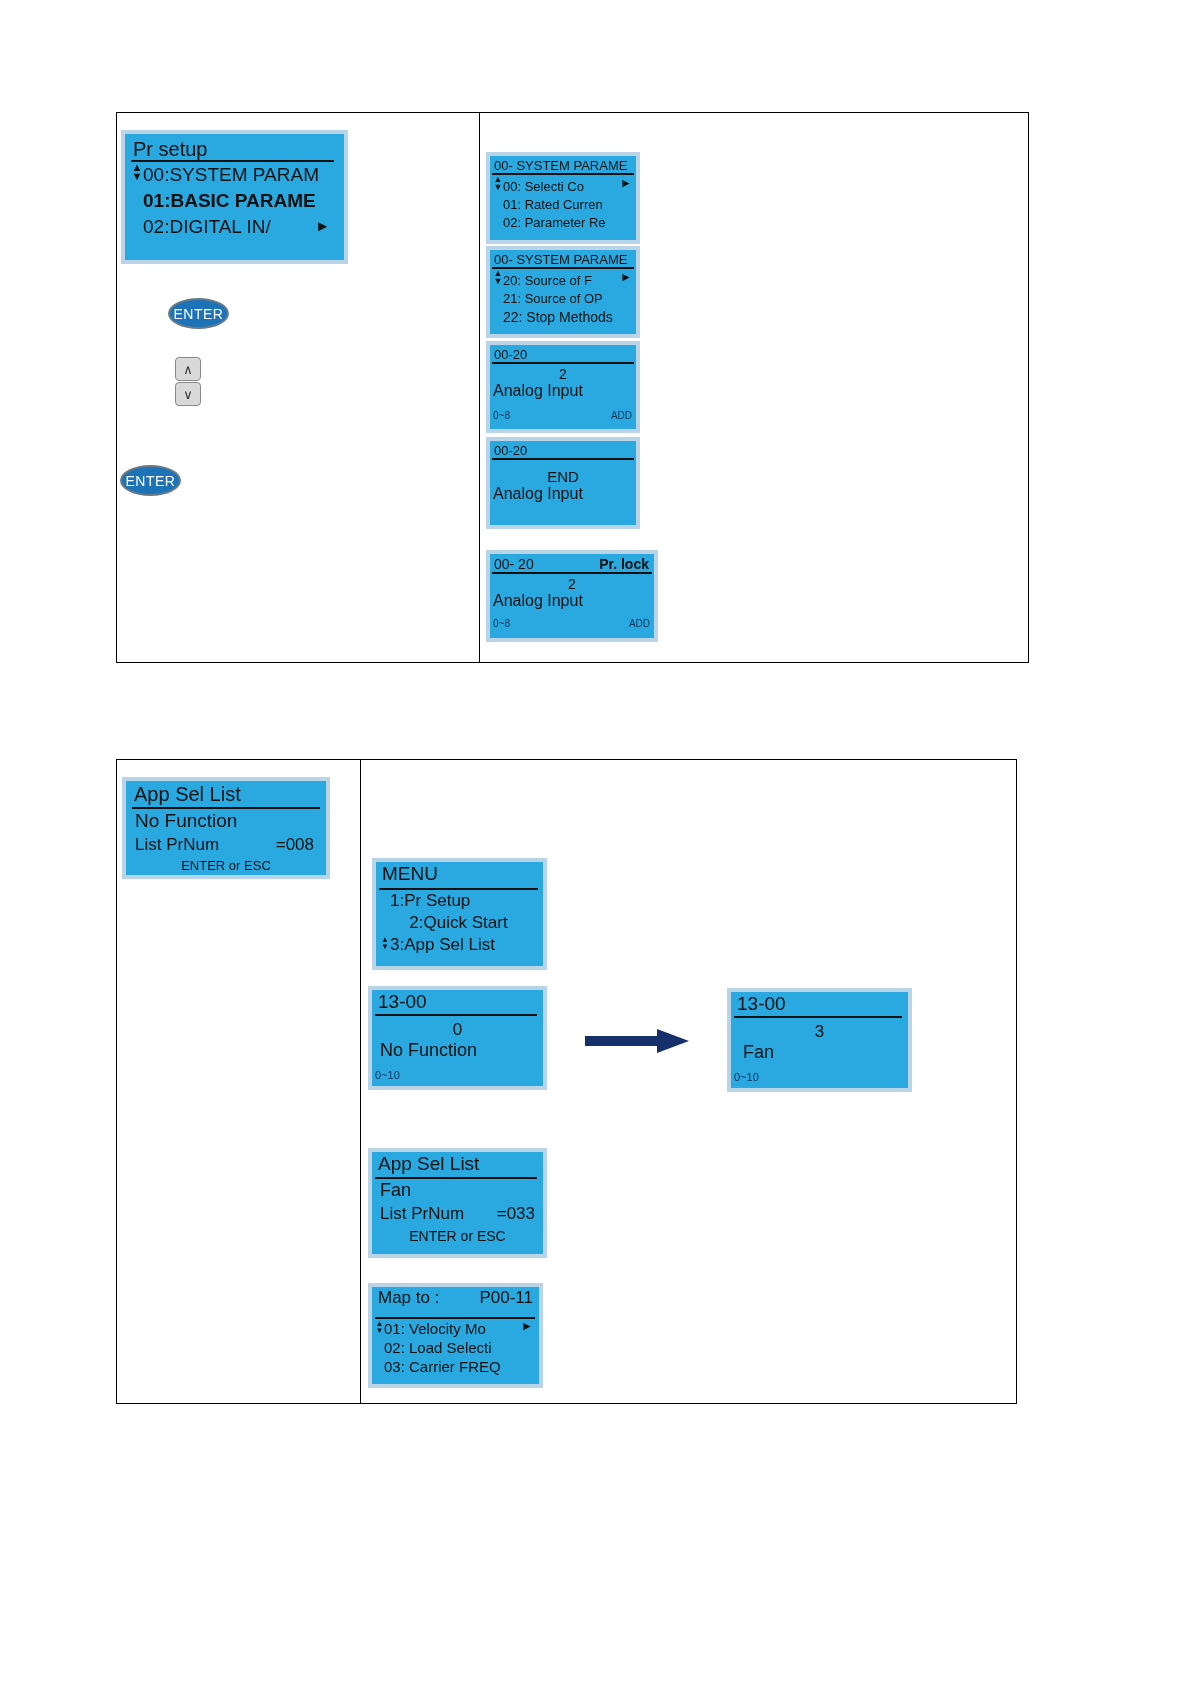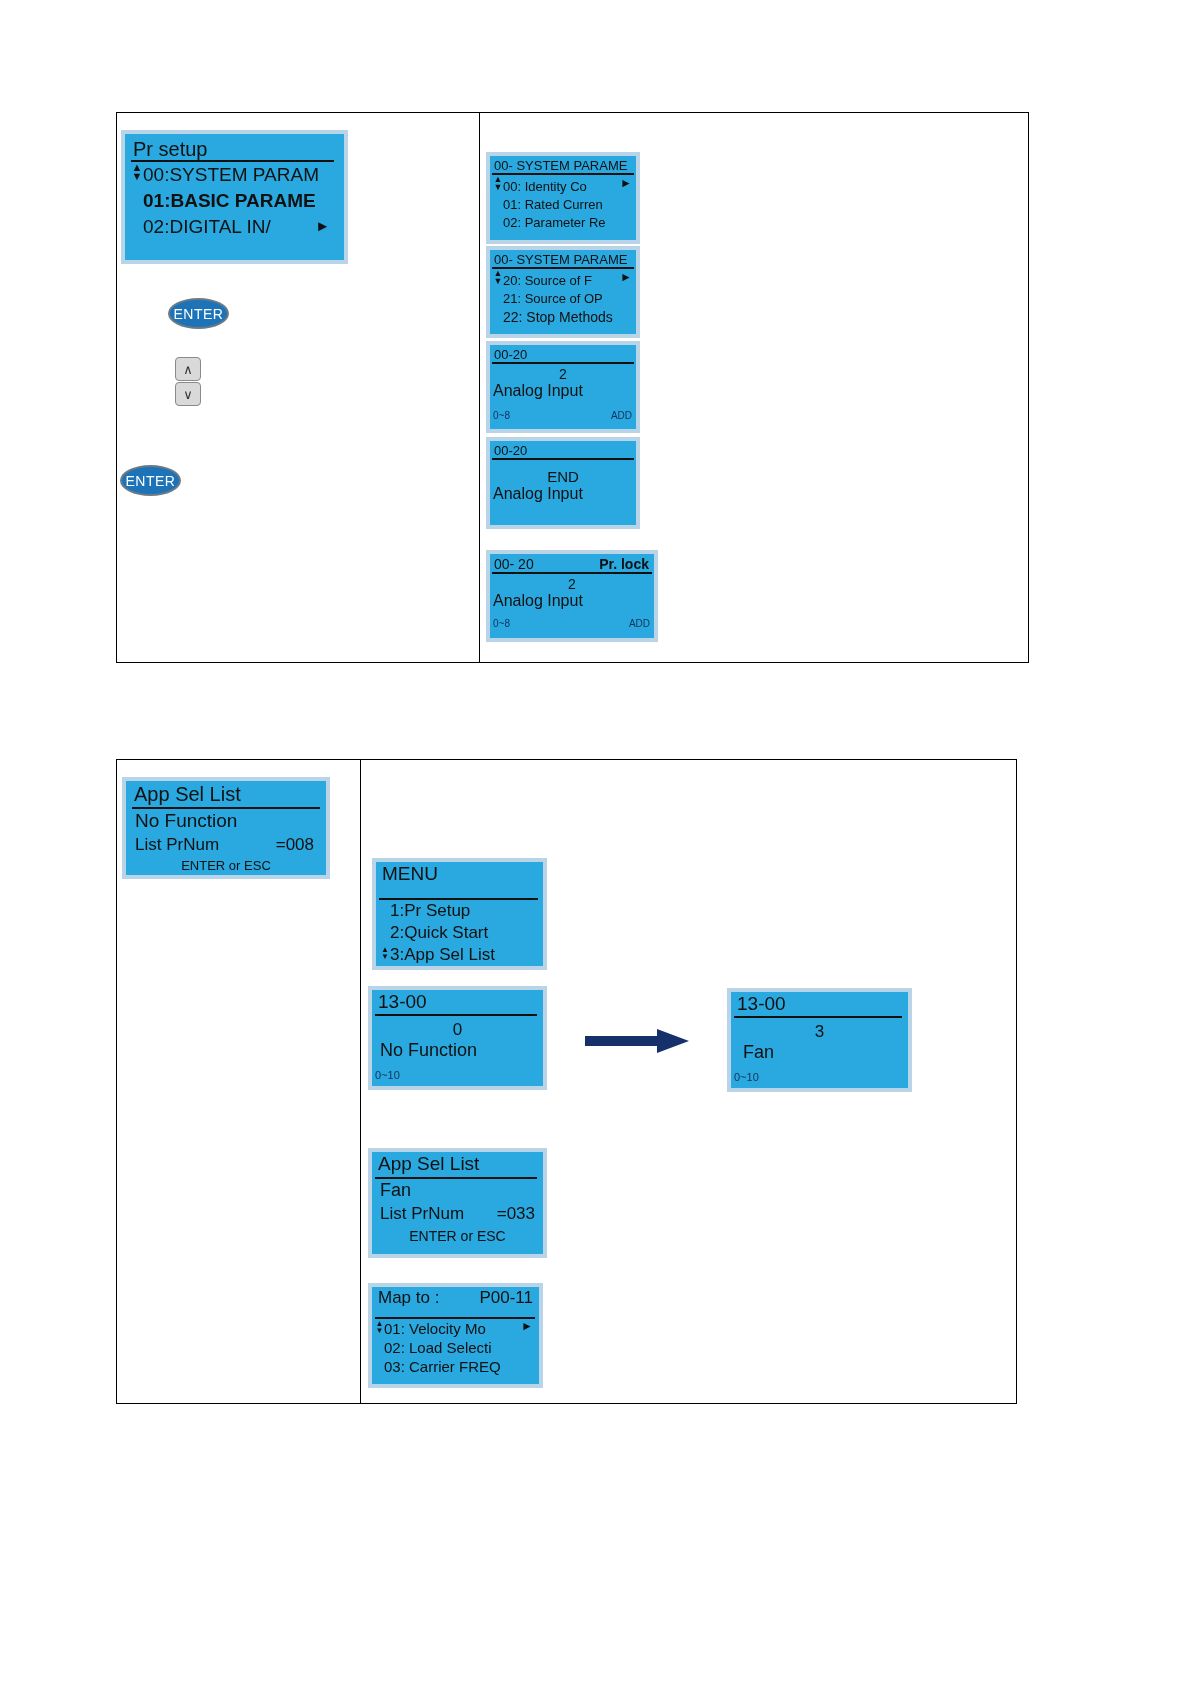--- a/index.html
+++ b/index.html
@@ -144,21 +144,21 @@
 <div class="enter-btn" style="left:120px;top:465px;width:61px;height:31px;font-size:14px;">
   <span>ENTER</span>
 </div>
 
 <div class="lcd" style="left:486px;top:152px;width:154px;height:92px;">
   <div class="hdr" style="font-size:13px;padding:2px 0 1px 4px;height:19px;box-sizing:border-box;">
     <span>00- SYSTEM PARAME</span>
     <span class="rule" style="left:2px;right:2px;"></span>
   </div>
   <div class="row" style="font-size:13px;padding:2px 0 1px 3px;position:relative;">
-    <span class="updown" style="font-size:9px;width:10px;"><i>▲</i><i>▼</i></span><span>00: Identity Co</span>
+    <span class="updown" style="font-size:9px;width:10px;"><i>▲</i><i>▼</i></span><span>00: Selecti Co</span>
     <span class="rightarrow" style="right:4px;top:2px;font-size:12px;">►</span>
   </div>
   <div class="row" style="font-size:13px;padding:2px 0 1px 3px;position:relative;">
     <span class="updown" style="width:10px;"></span><span>01: Rated Curren</span>
   </div>
   <div class="row" style="font-size:13px;padding:2px 0 1px 3px;position:relative;">
     <span class="updown" style="width:10px;"></span><span>02: Parameter Re</span>
   </div>
 </div>
 
@@ -226,28 +226,28 @@
   </div>
   <div class="row" style="font-size:19px;padding:1px 0 1px 9px;">No Function</div>
   <div class="row" style="font-size:17px;padding:2px 0 1px 9px;position:relative;">
     <span>List PrNum</span>
     <span class="txt-right" style="right:12px;top:2px;">=008</span>
   </div>
   <div class="row center" style="font-size:13px;margin-top:2px;">ENTER or ESC</div>
 </div>
 
 <div class="lcd" style="left:372px;top:858px;width:175px;height:112px;">
-  <div class="hdr" style="font-size:19px;padding:1px 4px 1px 6px;height:38px;box-sizing:border-box;">
+  <div class="hdr" style="font-size:19px;padding:1px 4px 1px 6px;height:28px;box-sizing:border-box;">
     <span>MENU</span>
     <span class="rule" style="left:3px;right:5px;"></span>
   </div>
   <div class="row" style="font-size:17px;padding:1px 0 1px 4px;">
     <span class="updown" style="width:10px;"></span><span>1:Pr Setup</span>
   </div>
-  <div class="row" style="font-size:17px;padding:1px 16px 1px 4px;">
+  <div class="row" style="font-size:17px;padding:1px 16px 1px 4px;text-align:center;">
     <span class="updown" style="width:10px;"></span><span>2:Quick Start</span>
   </div>
   <div class="row" style="font-size:17px;padding:1px 0 1px 4px;">
     <span class="updown" style="font-size:8px;width:10px;"><i>▲</i><i>▼</i></span><span>3:App Sel List</span>
   </div>
 </div>
 
 <div class="lcd" style="left:368px;top:986px;width:179px;height:104px;">
   <div class="hdr" style="font-size:19px;padding:1px 0 1px 6px;height:26px;box-sizing:border-box;">
     <span>13-00</span>

